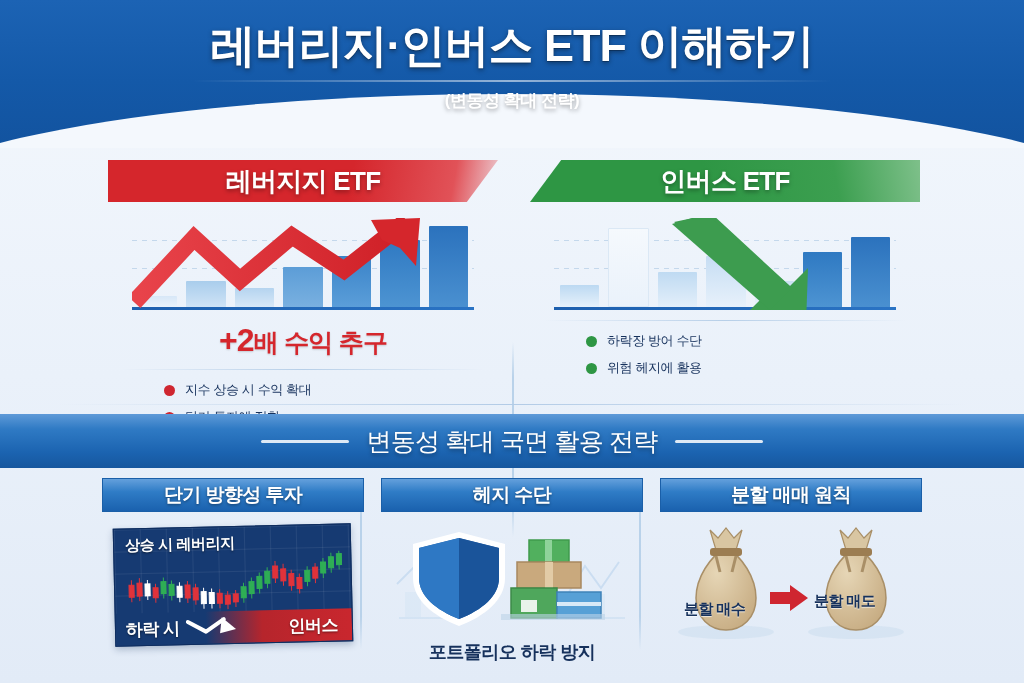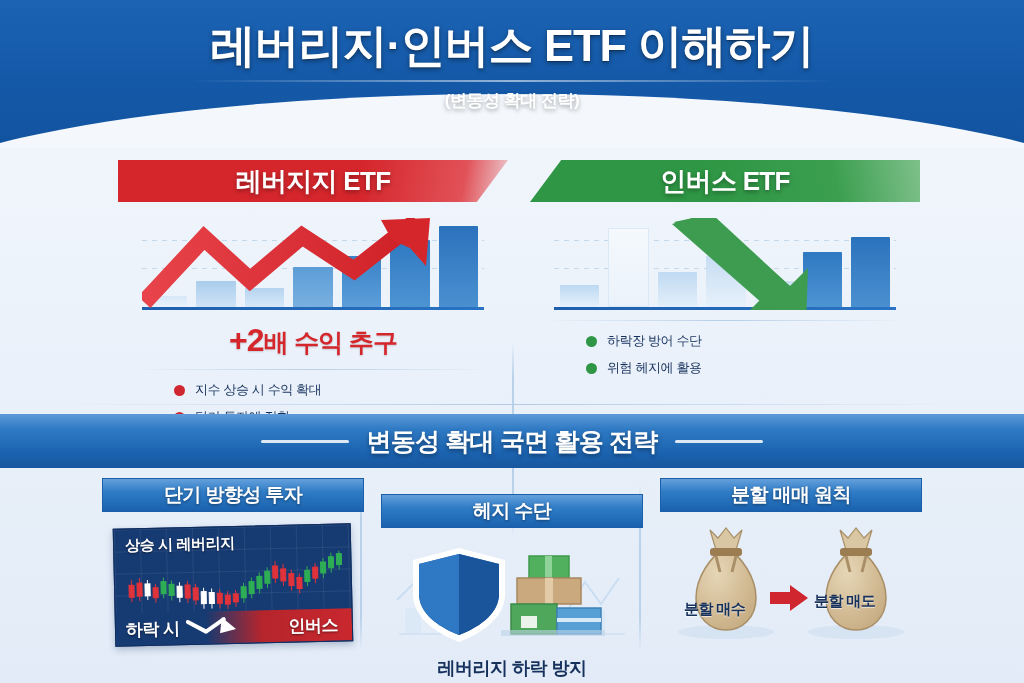--- a/index.html
+++ b/index.html
@@ -22,21 +22,21 @@
     letter-spacing:-1px;line-height:1.08;
     text-shadow:0 2px 5px rgba(0,0,0,.42),0 1px 0 rgba(0,0,0,.25);}
   .hdr-rule{width:640px;height:2px;margin:9px auto 0;
     background:linear-gradient(90deg,rgba(255,255,255,0) 0%,rgba(255,255,255,.55) 50%,rgba(255,255,255,0) 100%);}
   .hdr-sub{margin-top:7px;font-size:17px;font-weight:bold;color:#ffffff;letter-spacing:-.5px;
     text-shadow:0 2px 4px rgba(0,0,0,.35);}
 
   
   .cards{position:absolute;left:0;top:160px;width:1024px;height:240px;}
   .card{position:absolute;top:0;width:390px;height:240px;}
-  .card.left{left:118px;}
+  .card.left{left:108px;}
   .card.right{left:530px;}
   .vdivider{position:absolute;left:512px;top:182px;width:2px;height:195px;
     background:linear-gradient(180deg,rgba(170,200,232,0) 0%,#b9d2ea 18%,#b9d2ea 82%,rgba(170,200,232,0) 100%);}
 
   .ribbon{position:relative;height:42px;display:flex;align-items:center;
     justify-content:center;}
   .ribbon span{position:relative;z-index:2;font-size:26px;font-weight:bold;color:#fff;
     letter-spacing:-.7px;text-shadow:0 2px 4px rgba(0,0,0,.35);}
   .ribbon-bg{position:absolute;inset:0;}
   .ribbon.red .ribbon-bg{
@@ -75,28 +75,28 @@
   
   .arrow-svg{position:absolute;left:0;top:0;width:100%;height:100%;pointer-events:none;}
 
   
   .sec-sep{position:absolute;left:58px;top:404px;width:908px;height:1px;
     background:linear-gradient(90deg,rgba(178,203,230,0),#b2cbe6,rgba(178,203,230,0));}
   .banner{position:absolute;left:0;top:414px;width:1024px;height:54px;
     background:linear-gradient(180deg,#5e9ad8 0%,#2f7ac4 28%,#1b63b0 72%,#17579e 100%);
     display:flex;align-items:center;justify-content:center;gap:18px;}
   .banner .bline{width:88px;height:3px;background:rgba(255,255,255,.85);border-radius:2px;}
-  .banner .btitle{font-size:25px;font-weight:bold;color:#fff;letter-spacing:-.8px;
+  .banner .btitle{font-size:25px;font-weight:normal;color:#fff;letter-spacing:-.8px;
     text-shadow:0 2px 4px rgba(0,0,0,.4);}
 
   
   .panels{position:absolute;left:0;top:478px;width:1024px;height:190px;}
   .panel{position:absolute;top:0;width:262px;}
   .panel.p1{left:102px;}
-  .panel.p2{left:381px;margin-top:16px;}
+  .panel.p2{left:381px;}
   .panel.p3{left:660px;}
   .pdiv{position:absolute;top:6px;width:2px;height:166px;
     background:linear-gradient(180deg,rgba(170,200,232,0),#b9d2ea 20%,#b9d2ea 80%,rgba(170,200,232,0));}
   .pdiv.d1{left:360px;}
   .pdiv.d2{left:639px;}
 
   .phead{height:32px;display:flex;align-items:center;justify-content:center;
     background:linear-gradient(180deg,#64a0dc 0%,#2f7cc6 40%,#1a61ae 100%);
     border:1px solid #1a5fa8;}
   .phead span{font-size:19px;font-weight:bold;color:#fff;letter-spacing:-.6px;
@@ -360,21 +360,21 @@
           </g>
 
           <g>
             <path d="M66 10 L112 22 L112 56 C112 78 92 94 66 104 C40 94 20 78 20 56 L20 22 Z" fill="#ffffff"></path>
             <path d="M66 16 L106 26 L106 56 C106 74 89 88 66 97 C43 88 26 74 26 56 L26 26 Z" fill="#1f5fa8"></path>
             <path d="M66 16 L66 97 C43 88 26 74 26 56 L26 26 Z" fill="#2e78c4"></path>
             <path d="M66 16 L106 26 L106 56 C106 74 89 88 66 97 Z" fill="#1a549a"></path>
           </g>
         </svg>
       </div>
-      <div class="pcaption">레버리지 하락 방지</div>
+      <div class="pcaption">포트폴리오 하락 방지</div>
     </div>
 
     <div class="panel p3">
       <div class="phead">
         <span>분할 매매 원칙</span>
       </div>
       <div class="bagswrap">
         <svg width="250" height="130" viewBox="0 0 250 130">
           <defs>
             <radialGradient id="bagg" cx="35%" cy="30%" r="80%">

